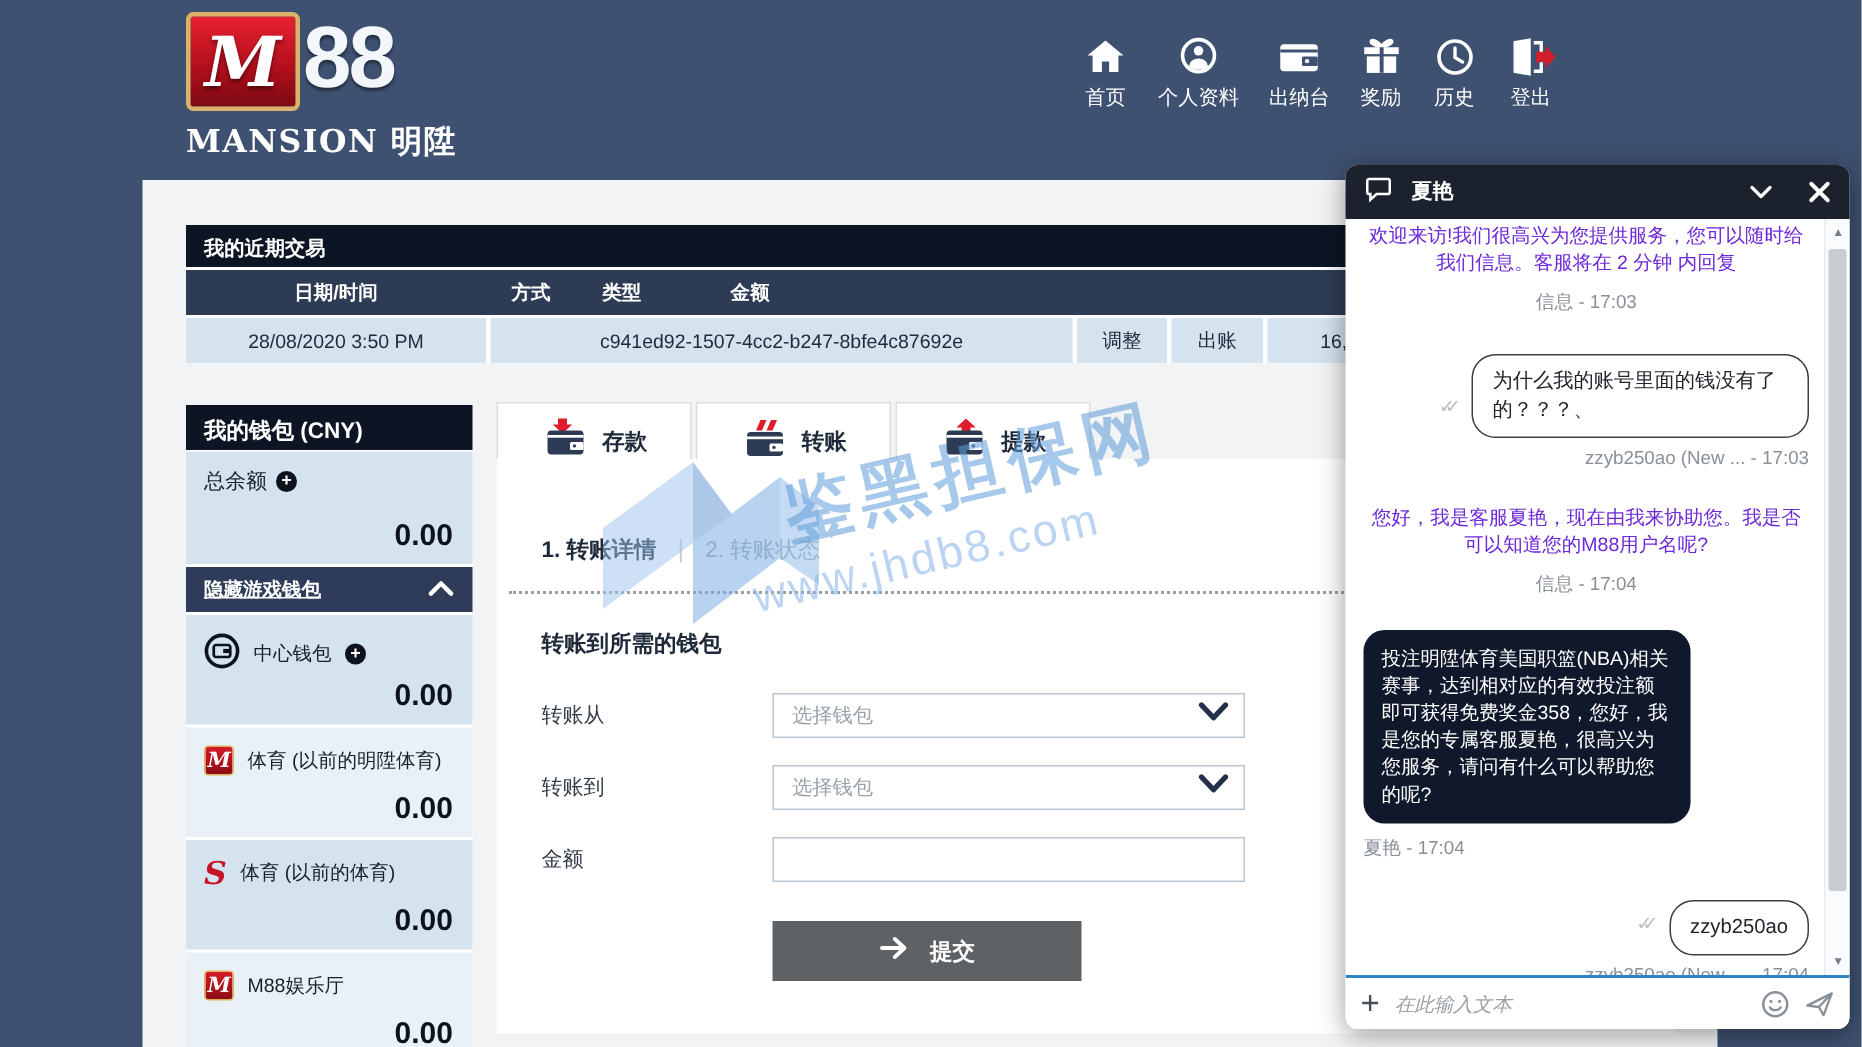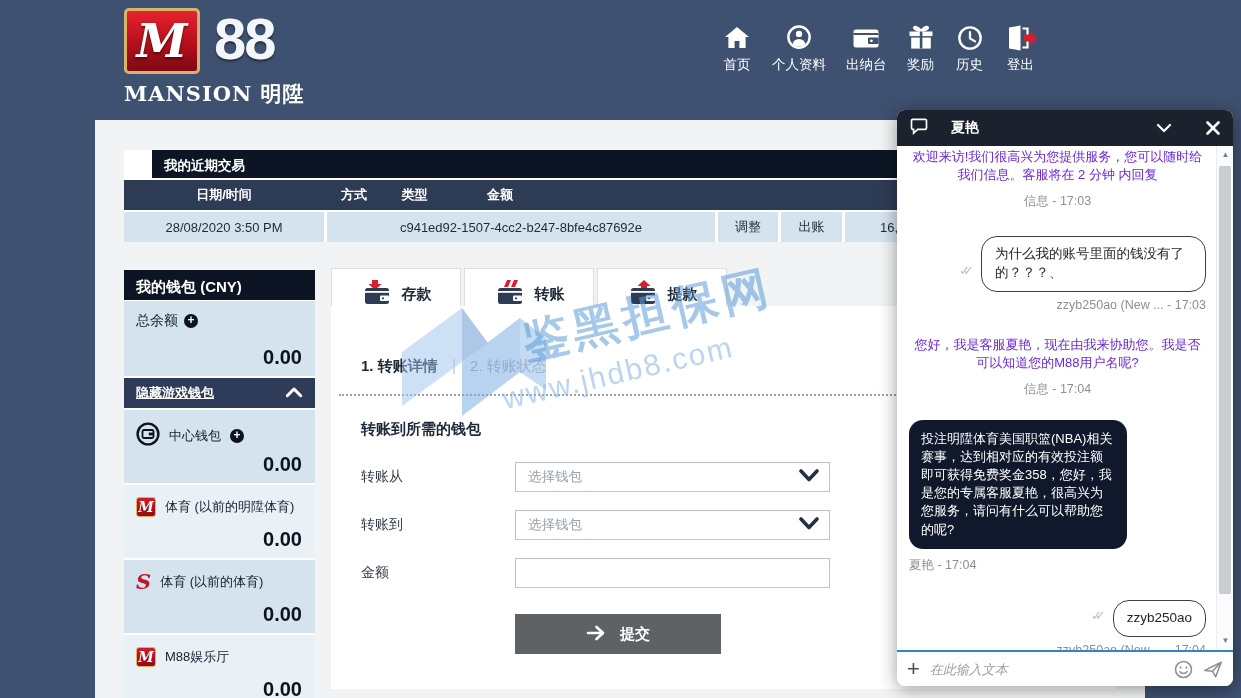--- a/index.html
+++ b/index.html
@@ -7,37 +7,37 @@
   body { font-family:"Liberation Sans", sans-serif; background:#3e5170; position:relative; }
 
   
   .logo { position:absolute; left:124px; top:8px; width:180px; }
   .logo-row { display:flex; align-items:flex-start; }
   .logo-box { width:76px; height:66px; border:3px solid #d9b36a; border-radius:5px;
     background:linear-gradient(180deg,#e8222f 0%,#b40f1d 55%,#7e0a13 100%);
     display:flex; align-items:center; justify-content:center; }
   .logo-m { font-family:"DejaVu Serif", serif; font-weight:bold; font-style:italic;
     font-size:46px; color:#fff; text-shadow:0 2px 3px rgba(0,0,0,.5); }
-  .logo-88 { font-size:58px; font-weight:bold; color:#f3f6fb; line-height:62px; margin-left:14px;
+  .logo-88 { font-size:58px; font-weight:bold; color:#f3f6fb; line-height:62px; margin-left:2px;
     text-shadow:0 2px 2px rgba(0,0,0,.45); letter-spacing:-2px; }
   .logo-brand { font-family:"DejaVu Serif", serif; color:#fff; font-size:21px; font-weight:bold;
     letter-spacing:1px; margin-top:6px; white-space:nowrap; }
 
   .topnav { position:absolute; left:722px; top:24px; display:flex; gap:20px; }
   .nav-item { display:flex; flex-direction:column; align-items:center; gap:4px; cursor:pointer; }
   .nav-item svg { display:block; }
   .nav-label { color:#fff; font-size:13.5px; white-space:nowrap; }
 
   
   .content { position:absolute; left:95px; top:120px; width:1050px; height:578px; background:#f1f3f4; }
 
   
   .txn { position:absolute; left:29px; top:30px; width:992px; background:#fff; }
   .txn-title { background:#0d1524; color:#fff; font-weight:bold; font-size:13.5px;
-    padding:7px 12px; height:28px;margin-left:28px; }
+    padding:7px 12px; height:28px; }
   .txn-head { display:flex; background:#2e3b55; color:#fff; font-weight:bold; font-size:13px;
     height:30px; align-items:center; text-align:center; margin-top:2px; }
   .txn-row { display:flex; gap:3px; margin-top:2px; height:30px; font-size:13px; color:#1e2a3a; }
   .txn-row > div { background:#d4e3ee; display:flex; align-items:center; justify-content:center; overflow:hidden; white-space:nowrap; }
   .c1{width:200px;} .c2{width:388px;} .c3{width:60px;} .c4{width:61px;} .c5{width:110px;} .c6{flex:1;}
   .txn-head .c2,.txn-head .c3,.txn-head .c4,.txn-head .c5 { text-align:center; }
   .txn-head div { display:flex; align-items:center; justify-content:center; }
   .bold { font-weight:normal; }
 
   
@@ -93,21 +93,21 @@
   .wm-logo { position:absolute; left:60px; top:20px; opacity:.5; }
   .wm-t1 { position:absolute; left:190px; top:14px; font-size:46px; font-weight:bold; color:#5e9cd9;
     opacity:.55; transform:rotate(-13deg); letter-spacing:5px; white-space:nowrap; }
   .wm-t2 { position:absolute; left:170px; top:86px; font-size:30px; color:#8fb9e8; opacity:.6;
     transform:rotate(-13deg); letter-spacing:2px; white-space:nowrap; }
 
   
   .chat { position:absolute; left:897px; top:110px; width:336px; height:576px; background:#fff;
     border-radius:8px 8px 8px 8px; box-shadow:0 3px 18px rgba(0,0,0,.4); z-index:10; }
   .chat-head { position:absolute; top:0; left:0; right:0; height:36px; background:#1c212e;
-    border-radius:8px 8px 0 0; display:flex; align-items:center; padding:0 12px; gap:22px; }
+    border-radius:8px 8px 0 0; display:flex; align-items:center; padding:0 12px; gap:12px; }
   .chat-title { color:#fff; font-size:14px; font-weight:bold; flex:1; }
   .chat-body { position:absolute; top:36px; bottom:36px; left:0; right:17px; overflow:hidden; padding:0 10px 0 12px; }
   .sys { text-align:center; color:#6d28d9; font-size:13px; line-height:1.42; }
   .meta { font-size:12.5px; color:#8a9099; }
   .meta.center { text-align:center; margin-top:8px; }
   .meta.right { text-align:right; margin-top:6px; }
   .meta.left { text-align:left; margin-top:8px; }
   .brow { display:flex; align-items:flex-end; }
   .brow.right { justify-content:flex-end; gap:7px; }
   .ticks { color:#b9bec5; font-size:13px; letter-spacing:-7px; padding-right:7px; padding-bottom:14px; }

